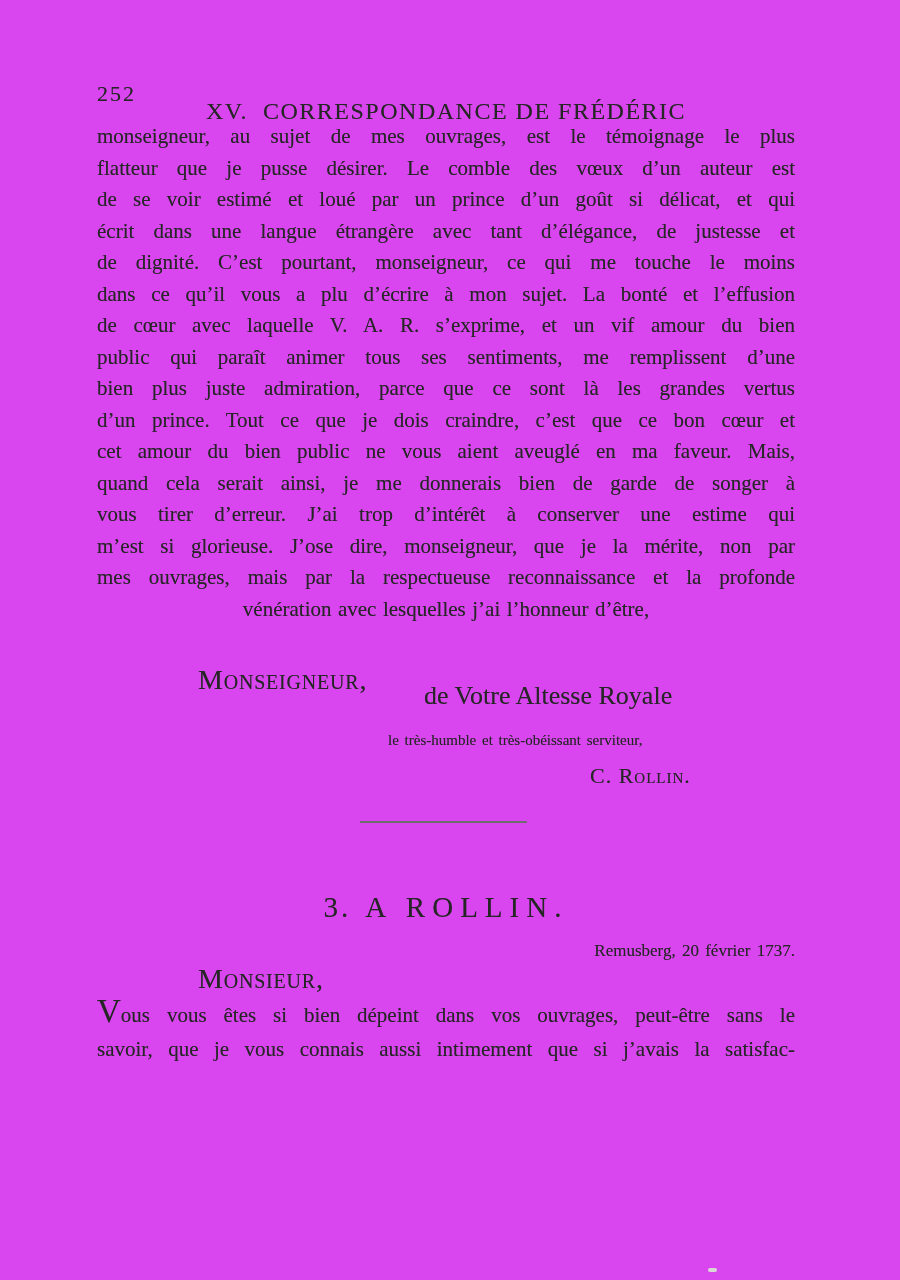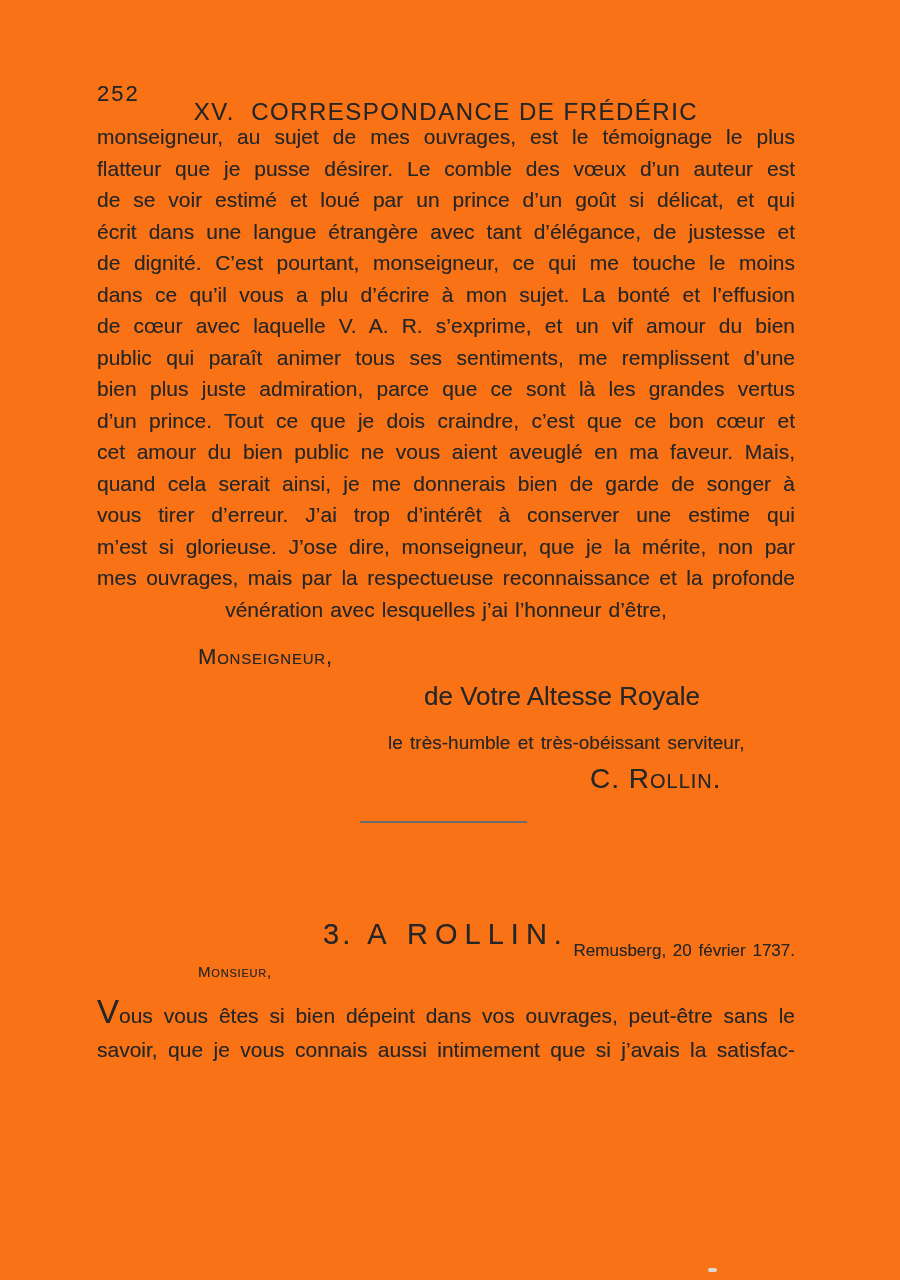--- a/index.html
+++ b/index.html
@@ -4,22 +4,22 @@
 <style>
   html, body {
     margin: 0;
     padding: 0;
     background: #ffffff;
   }
   .page {
     position: relative;
     width: 900px;
     height: 1280px;
-    background: #f97316;
-    font-family: Liberation Sans, sans-serif;
+    background: #d946ef;
+    font-family: Liberation Serif, serif;
     color: #262626;
     overflow: hidden;
     text-shadow: 0 0 0.5px rgba(45,45,45,0.45);
   }
 
   
   .running-head {
     position: absolute;
     top: 78px;
     left: 97px;
@@ -55,63 +55,63 @@
   .jline {
     text-align: justify;
     text-align-last: justify;
     text-justify: inter-word;
     white-space: normal;
   }
   .lline { text-align: center; }
 
   .salutation1 {
     position: absolute;
-    top: 644px;
+    top: 664px;
     left: 198px;
     font-variant: small-caps;
-    font-size: 22px;
+    font-size: 28px;
     letter-spacing: 0.8px;
   }
   .closing1 {
     position: absolute;
     top: 681px;
     left: 424px;
     font-size: 26px;
   }
   .closing2 {
     position: absolute;
     top: 732px;
     left: 388px;
-    font-size: 19px;
+    font-size: 15px;
     word-spacing: 2px;
   }
   .signature {
     position: absolute;
     top: 763px;
     left: 590px;
     font-variant: small-caps;
-    font-size: 28px;
+    font-size: 22px;
     letter-spacing: 1px;
   }
 
   .separator {
     position: absolute;
     top: 821px;
     left: 360px;
     width: 167px;
     height: 2px;
     border: none;
     margin: 0;
     background: #6d6d6d;
   }
 
   
   .letter-heading {
     position: absolute;
-    top: 918px;
+    top: 891px;
     left: 97px;
     width: 698px;
     margin: 0;
     text-align: center;
     font-weight: normal;
     font-size: 29px;
     letter-spacing: 3px;
   }
   .letter-heading .rollin {
     letter-spacing: 7px;
@@ -124,21 +124,21 @@
     width: 698px;
     text-align: right;
     font-size: 17px;
     word-spacing: 2px;
   }
   .salutation2 {
     position: absolute;
     top: 963px;
     left: 198px;
     font-variant: small-caps;
-    font-size: 15px;
+    font-size: 28px;
     letter-spacing: 0.8px;
   }
   .body2 {
     position: absolute;
     top: 999px;
     left: 97px;
     width: 698px;
     font-size: 21px;
     line-height: 33.5px;
     word-spacing: 0.06em;

